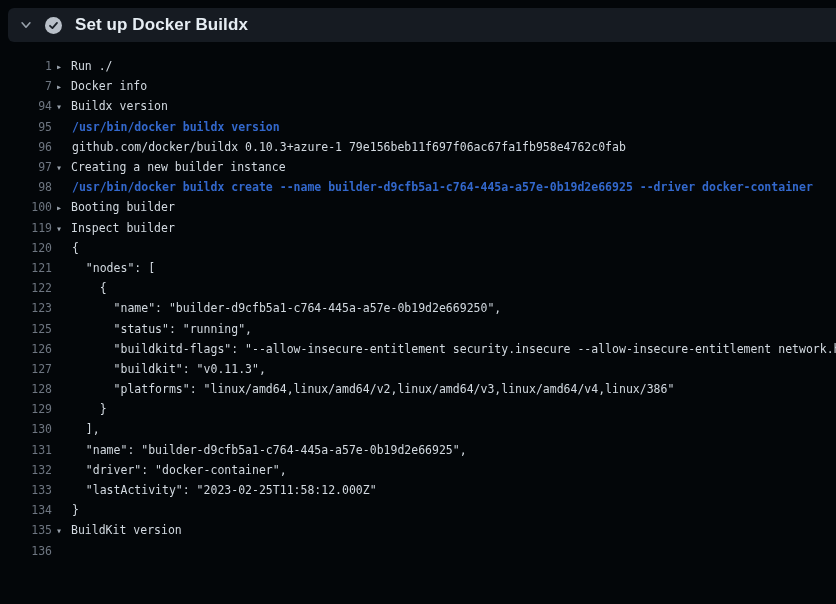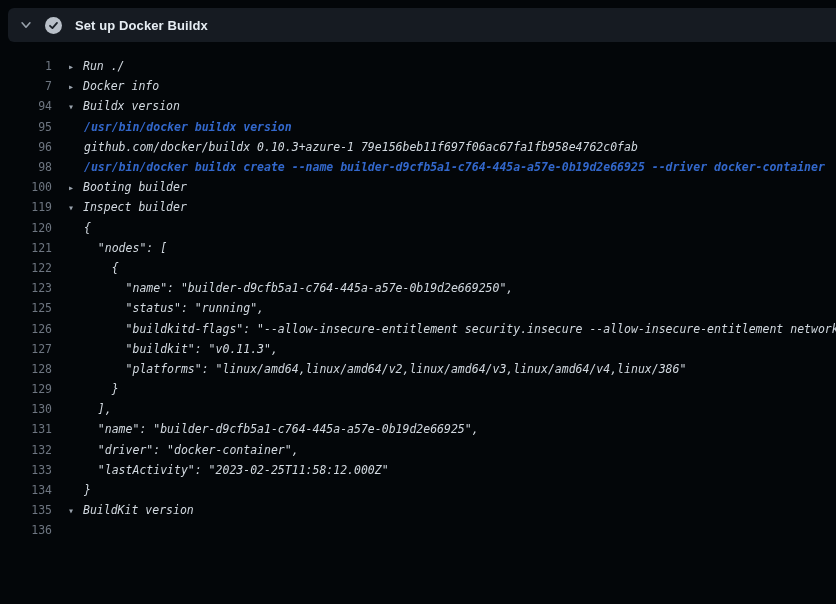--- a/index.html
+++ b/index.html
@@ -25,21 +25,21 @@
   .chev {
     width: 16px; height: 16px;
     display: flex; align-items: center; justify-content: center;
     color: var(--muted, #8b949e);
     flex: none;
     margin-right: 11px;
   }
   .status-ico { width: 17px; height: 17px; flex: none; margin-right: 13px; }
   #step-title {
     font-family: "Liberation Sans", "DejaVu Sans", sans-serif;
-    font-size: 13px;
+    font-size: 17px;
     font-weight: 600;
     color: var(--header-text, #e6edf3);
     letter-spacing: 0.1px;
   }
   
   #log {
     position: absolute;
     top: 56px; left: 0; right: 0;
     overflow: hidden;
   }
@@ -52,24 +52,23 @@
   }
   .num {
     flex: none;
     width: 52px;
     text-align: right;
     color: var(--line-number, #6e7681);
     cursor: pointer;
   }
   .content {
     flex: none;
-    margin-left: 16px;
+    margin-left: 4px;
     color: var(--log-text, #d2d9e0);
     white-space: pre;
-    font-style: italic;
   }
   .content.plain { padding-left: 16px; }
   .content.cmd { color: var(--command-text, #3368cc); font-weight: bold; }
   .content.group { cursor: pointer; }
   .arrow {
     display: inline-block;
     width: 15px;
     font-size: 10px;
     color: var(--muted, #9aa3ad);
   }
@@ -105,20 +104,24 @@
     <span class="num">94</span>
     <span class="content group"><span class="arrow">▾</span><span>Buildx version</span></span>
   </div>
     <div class="row">
     <span class="num">95</span>
     <span class="content plain cmd">/usr/bin/docker buildx version</span>
   </div>
     <div class="row">
     <span class="num">96</span>
     <span class="content plain">github.com/docker/buildx 0.10.3+azure-1 79e156beb11f697f06ac67fa1fb958e4762c0fab</span>
+  </div>
+    <div class="row">
+    <span class="num">97</span>
+    <span class="content group"><span class="arrow">▾</span><span>Creating a new builder instance</span></span>
   </div>
     <div class="row">
     <span class="num">98</span>
     <span class="content plain cmd">/usr/bin/docker buildx create --name builder-d9cfb5a1-c764-445a-a57e-0b19d2e66925 --driver docker-container</span>
   </div>
     <div class="row">
     <span class="num">100</span>
     <span class="content group"><span class="arrow">▸</span><span>Booting builder</span></span>
   </div>
     <div class="row">

